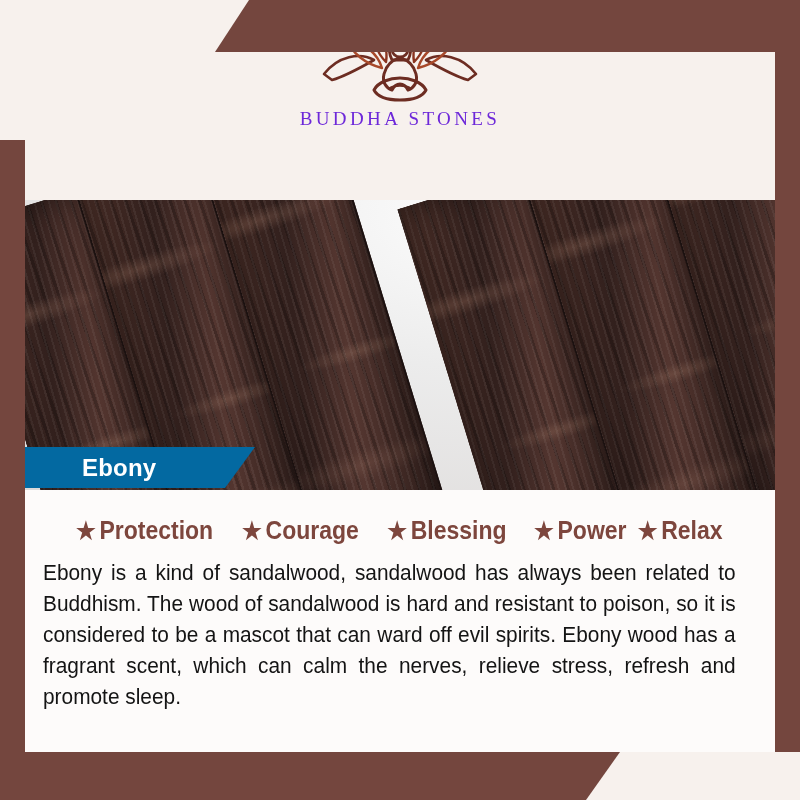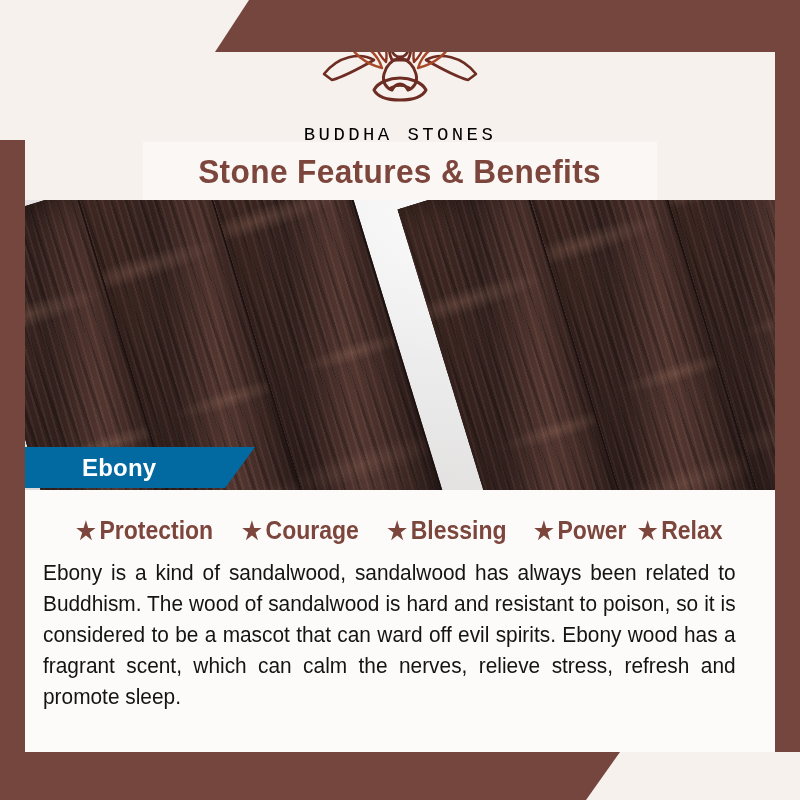--- a/index.html
+++ b/index.html
@@ -39,24 +39,24 @@
   }
 
   
   .logo-zone{
     position:absolute;top:0;left:0;width:800px;height:148px;
     z-index:4;display:flex;flex-direction:column;
     align-items:center;justify-content:flex-start;
   }
   .logo-mark{margin-top:16px;width:176px;height:86px;}
   .logo-word{
-    margin-top:22px;
-    font-family:Liberation Mono, monospace;
+    margin-top:6px;
+    font-family:Liberation Serif, serif;
     font-size:19px;letter-spacing:3.4px;
-    color:#000000;font-weight:400;
+    color:#6d28d9;font-weight:400;
   }
 
   
   .title-banner{
     position:absolute;top:142px;left:143px;width:514px;height:58px;
     background:#fbf7f4;
     display:flex;align-items:center;justify-content:center;
     z-index:5;
   }
   .title-text{
@@ -223,23 +223,20 @@
         </div>
 
     </div>
   </div>
 
   <div class="frame-top-right"></div>
   <div class="frame-right-bar"></div>
   <div class="frame-bottom-left"></div>
   <div class="frame-left-bar"></div>
 
-  <div class="title-banner">
-    <div class="title-text">Stone Features &amp; Benefits</div>
-  </div>
 
   <div class="ebony-tag">
     <span>Ebony</span>
   </div>
 
   <div class="content">
     <div class="benefits">
       <div class="benefit wide">
         <span class="star">★</span>
         <span>Protection</span>

